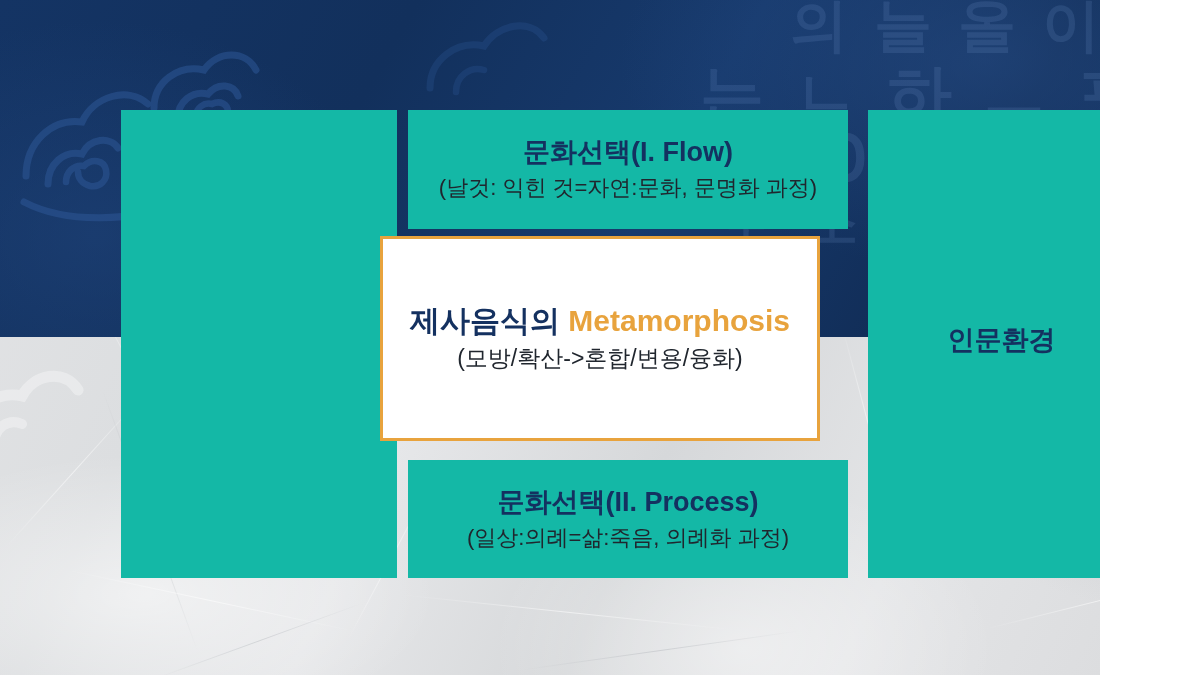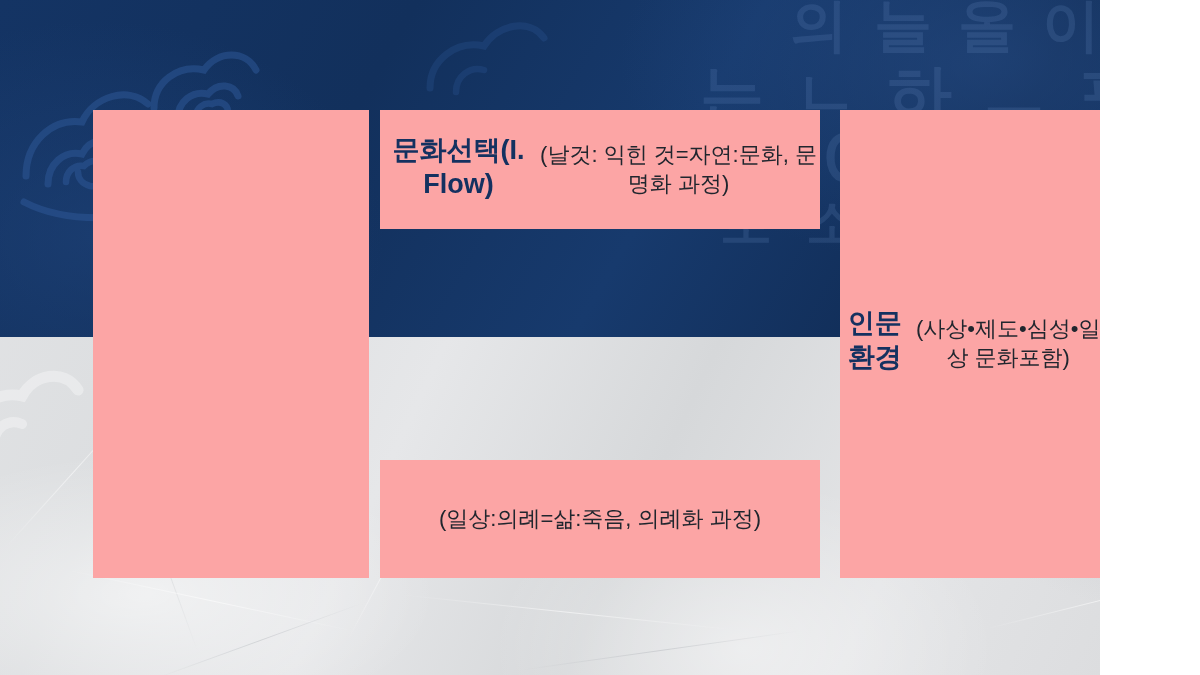--- a/index.html
+++ b/index.html
@@ -65,25 +65,26 @@
   #header-title {
     position:absolute; right:28px; top:24px;
     font-size:15.5px; font-weight:400;
     color:#c9d2e0; letter-spacing:.3px;
     z-index:5;
   }
 
   
   .card {
     position:absolute;
-    background:#fca5a5;
-    display:flex; flex-direction:row;
+    background:#14b8a6;
+    display:flex; flex-direction:column;
     align-items:center; justify-content:center;
     text-align:center;
     z-index:4;
+    margin-left:28px;
   }
   .card .t {
     font-weight:700; color:#143160; line-height:1.25;
   }
   .card .s {
     font-weight:400; color:#20262e; line-height:1.3;text-align:center;
   }
 
   #card-left   { left:93px;  top:110px; width:276px; height:468px; }
   #card-right  { left:840px; top:110px; width:267px; height:468px; }
@@ -177,23 +178,30 @@
   </div>
 
   <div class="card" id="card-left">
   </div>
 
   <div class="card" id="card-top">
     <div class="t">문화선택(I. Flow)</div>
     <div class="s">(날것: 익힌 것=자연:문화, 문명화 과정)</div>
   </div>
 
+  <div id="card-center">
+    <div class="t">
+      <span class="ko">제사음식의</span>
+      <span class="en">Metamorphosis</span>
+    </div>
+    <div class="s">(모방/확산-&gt;혼합/변용/융화)</div>
+  </div>
 
   <div class="card" id="card-bottom">
+    <div class="t">문화선택(II. Process)</div>
     <div class="s">(일상:의례=삶:죽음, 의례화 과정)</div>
   </div>
 
   <div class="card" id="card-right">
     <div class="t">인문환경</div>
-    <div class="s">(사상•제도•심성•일상 문화포함)</div>
   </div>
 
 </div>
 
 </body></html>

